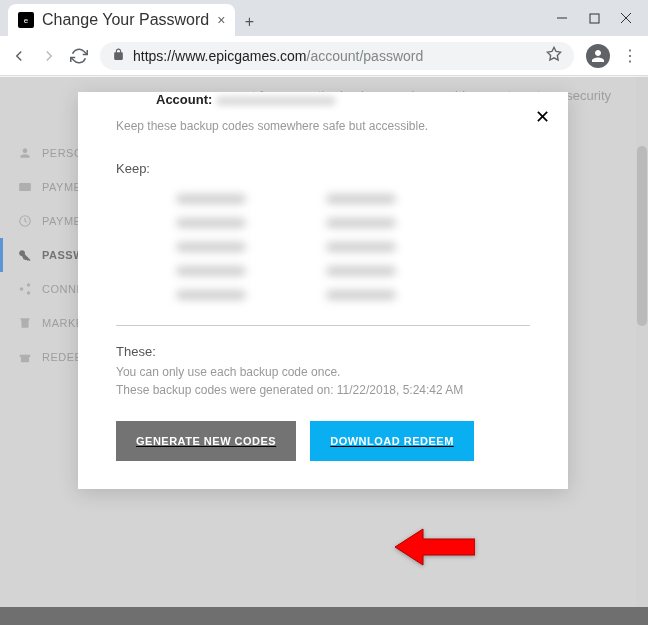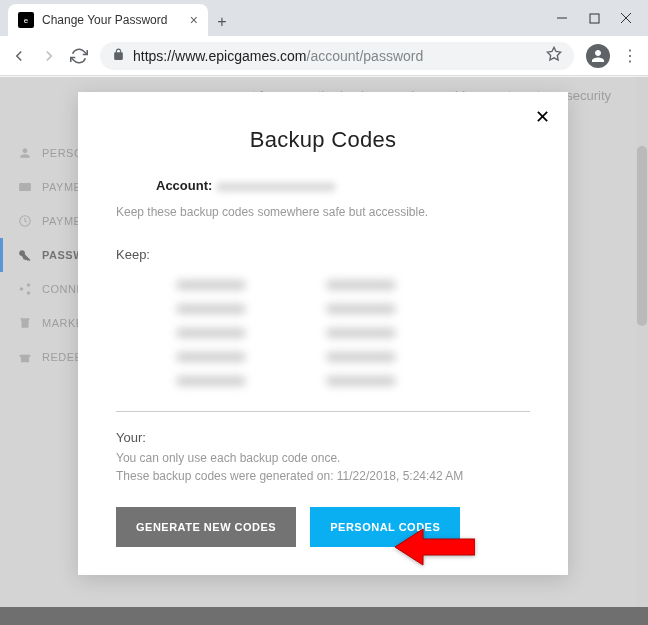--- a/index.html
+++ b/index.html
@@ -3,21 +3,21 @@
   <meta charset="utf-8">
   <style>
     * { margin: 0; padding: 0; box-sizing: border-box; font-family: Arial, sans-serif; }
     body { width: 648px; height: 625px; background: #fff; overflow: hidden; position: relative; }
     
     
     .titlebar { height: 36px; background: #dee1e6; display: flex; align-items: flex-end; }
     .tab-strip { display: flex; align-items: flex-end; padding-left: 8px; flex: 1; }
     .browser-tab { background: #fff; height: 32px; border-radius: 8px 8px 0 0; display: flex; align-items: center; padding: 0 10px; min-width: 200px; gap: 8px; }
     .favicon { width: 16px; height: 16px; background: #000; color: #fff; font-size: 8px; display: flex; align-items: center; justify-content: center; border-radius: 2px; }
-    .tab-title { font-size: 12px; color: #333; flex: 1; }
+    .tab-title { font-size: 16px; color: #333; flex: 1; text-align: center; }
     .tab-close { font-size: 14px; color: #666; cursor: pointer; }
     .new-tab { width: 28px; height: 28px; display: flex; align-items: center; justify-content: center; color: #555; font-size: 16px; cursor: pointer; }
     .win-controls { display: flex; gap: 20px; padding: 0 16px 12px 0; align-items: center; }
     .win-btn { width: 12px; height: 12px; display: flex; align-items: center; justify-content: center; color: #333; cursor: pointer; }
     
     
     .addressbar { height: 40px; background: #fff; display: flex; align-items: center; padding: 0 10px; gap: 12px; border-bottom: 1px solid #ddd; }
     .nav-btn { color: #666; cursor: pointer; display: flex; }
     .nav-btn.disabled { color: #bbb; }
     .url-bar { flex: 1; height: 28px; background: #f1f3f4; border-radius: 14px; display: flex; align-items: center; padding: 0 12px; gap: 8px; }
@@ -54,21 +54,21 @@
     .account-row b { color: #222; margin-left: 40px; }
     .blur-pill { display: inline-block; width: 120px; height: 10px; background: #ddd; border-radius: 5px; filter: blur(3px); vertical-align: middle; }
     .hint { font-size: 12px; color: #999; margin-bottom: 28px; }
     .codes-label { font-size: 13px; color: #555; margin-bottom: 18px; }
     .codes-grid { display: flex; gap: 80px; padding-left: 60px; margin-bottom: 25px; }
     .codes-col { display: flex; flex-direction: column; gap: 14px; }
     .code-blur { width: 70px; height: 10px; background: #cfcfcf; border-radius: 5px; filter: blur(4px); }
     .divider { border: none; border-top: 1px solid #ccc; margin-bottom: 18px; }
     .note-label { font-size: 13px; color: #555; margin-bottom: 4px; }
     .note-text { font-size: 12px; color: #999; line-height: 1.5; margin-bottom: 22px; }
-    .btn-row { display: flex; gap: 14px; }
+    .btn-row { display: flex; gap: 14px; text-decoration: underline; }
     .btn { border: none; padding: 14px 20px; font-size: 11px; font-weight: bold; letter-spacing: 0.5px; color: #fff; cursor: pointer; }
     .btn-grey { background: #737373; }
     .btn-blue { background: #0aaff1; }
     
     
     .arrow { position: absolute; left: 395px; top: 525px; }
     .arrow svg { filter: drop-shadow(0 1px 2px rgba(0,0,0,0.3)); }
   </style>
 </head>
 <body>
@@ -193,21 +193,20 @@
   </div>
   <div class="track"></div>
   <div class="thumb"></div>
   <div class="page-footer"></div>
 </div>
 
 <div class="overlay"></div>
 
 <div class="modal">
   <button class="modal-close">✕</button>
-  <h2 class="modal-title">Backup Codes</h2>
   <div class="modal-body">
     <div class="account-row"><b>Account:</b> <span class="blur-pill"></span></div>
     <div class="hint">Keep these backup codes somewhere safe but accessible.</div>
     <div class="codes-label">Keep:</div>
     <div class="codes-grid">
       <div class="codes-col">
         <div class="code-blur"></div>
         <div class="code-blur"></div>
         <div class="code-blur"></div>
         <div class="code-blur"></div>
@@ -215,28 +214,28 @@
       </div>
       <div class="codes-col">
         <div class="code-blur"></div>
         <div class="code-blur"></div>
         <div class="code-blur"></div>
         <div class="code-blur"></div>
         <div class="code-blur"></div>
       </div>
     </div>
     <hr class="divider">
-    <div class="note-label">Your:</div>
+    <div class="note-label">These:</div>
     <div class="note-text">
       <span>You can only use each backup code once.</span><br>
       <span>These backup codes were generated on: 11/22/2018, 5:24:42 AM</span>
     </div>
     <div class="btn-row">
       <button class="btn btn-grey">GENERATE NEW CODES</button>
-      <button class="btn btn-blue">PERSONAL CODES</button>
+      <button class="btn btn-blue">DOWNLOAD REDEEM</button>
     </div>
   </div>
 </div>
 
 <div class="arrow">
   <svg width="80" height="44" viewBox="0 0 80 44">
     <polygon points="0,22 28,4 28,14 80,14 80,30 28,30 28,40" fill="#ff0000" stroke="#b00000" stroke-width="1"></polygon>
   </svg>
 </div>
 

